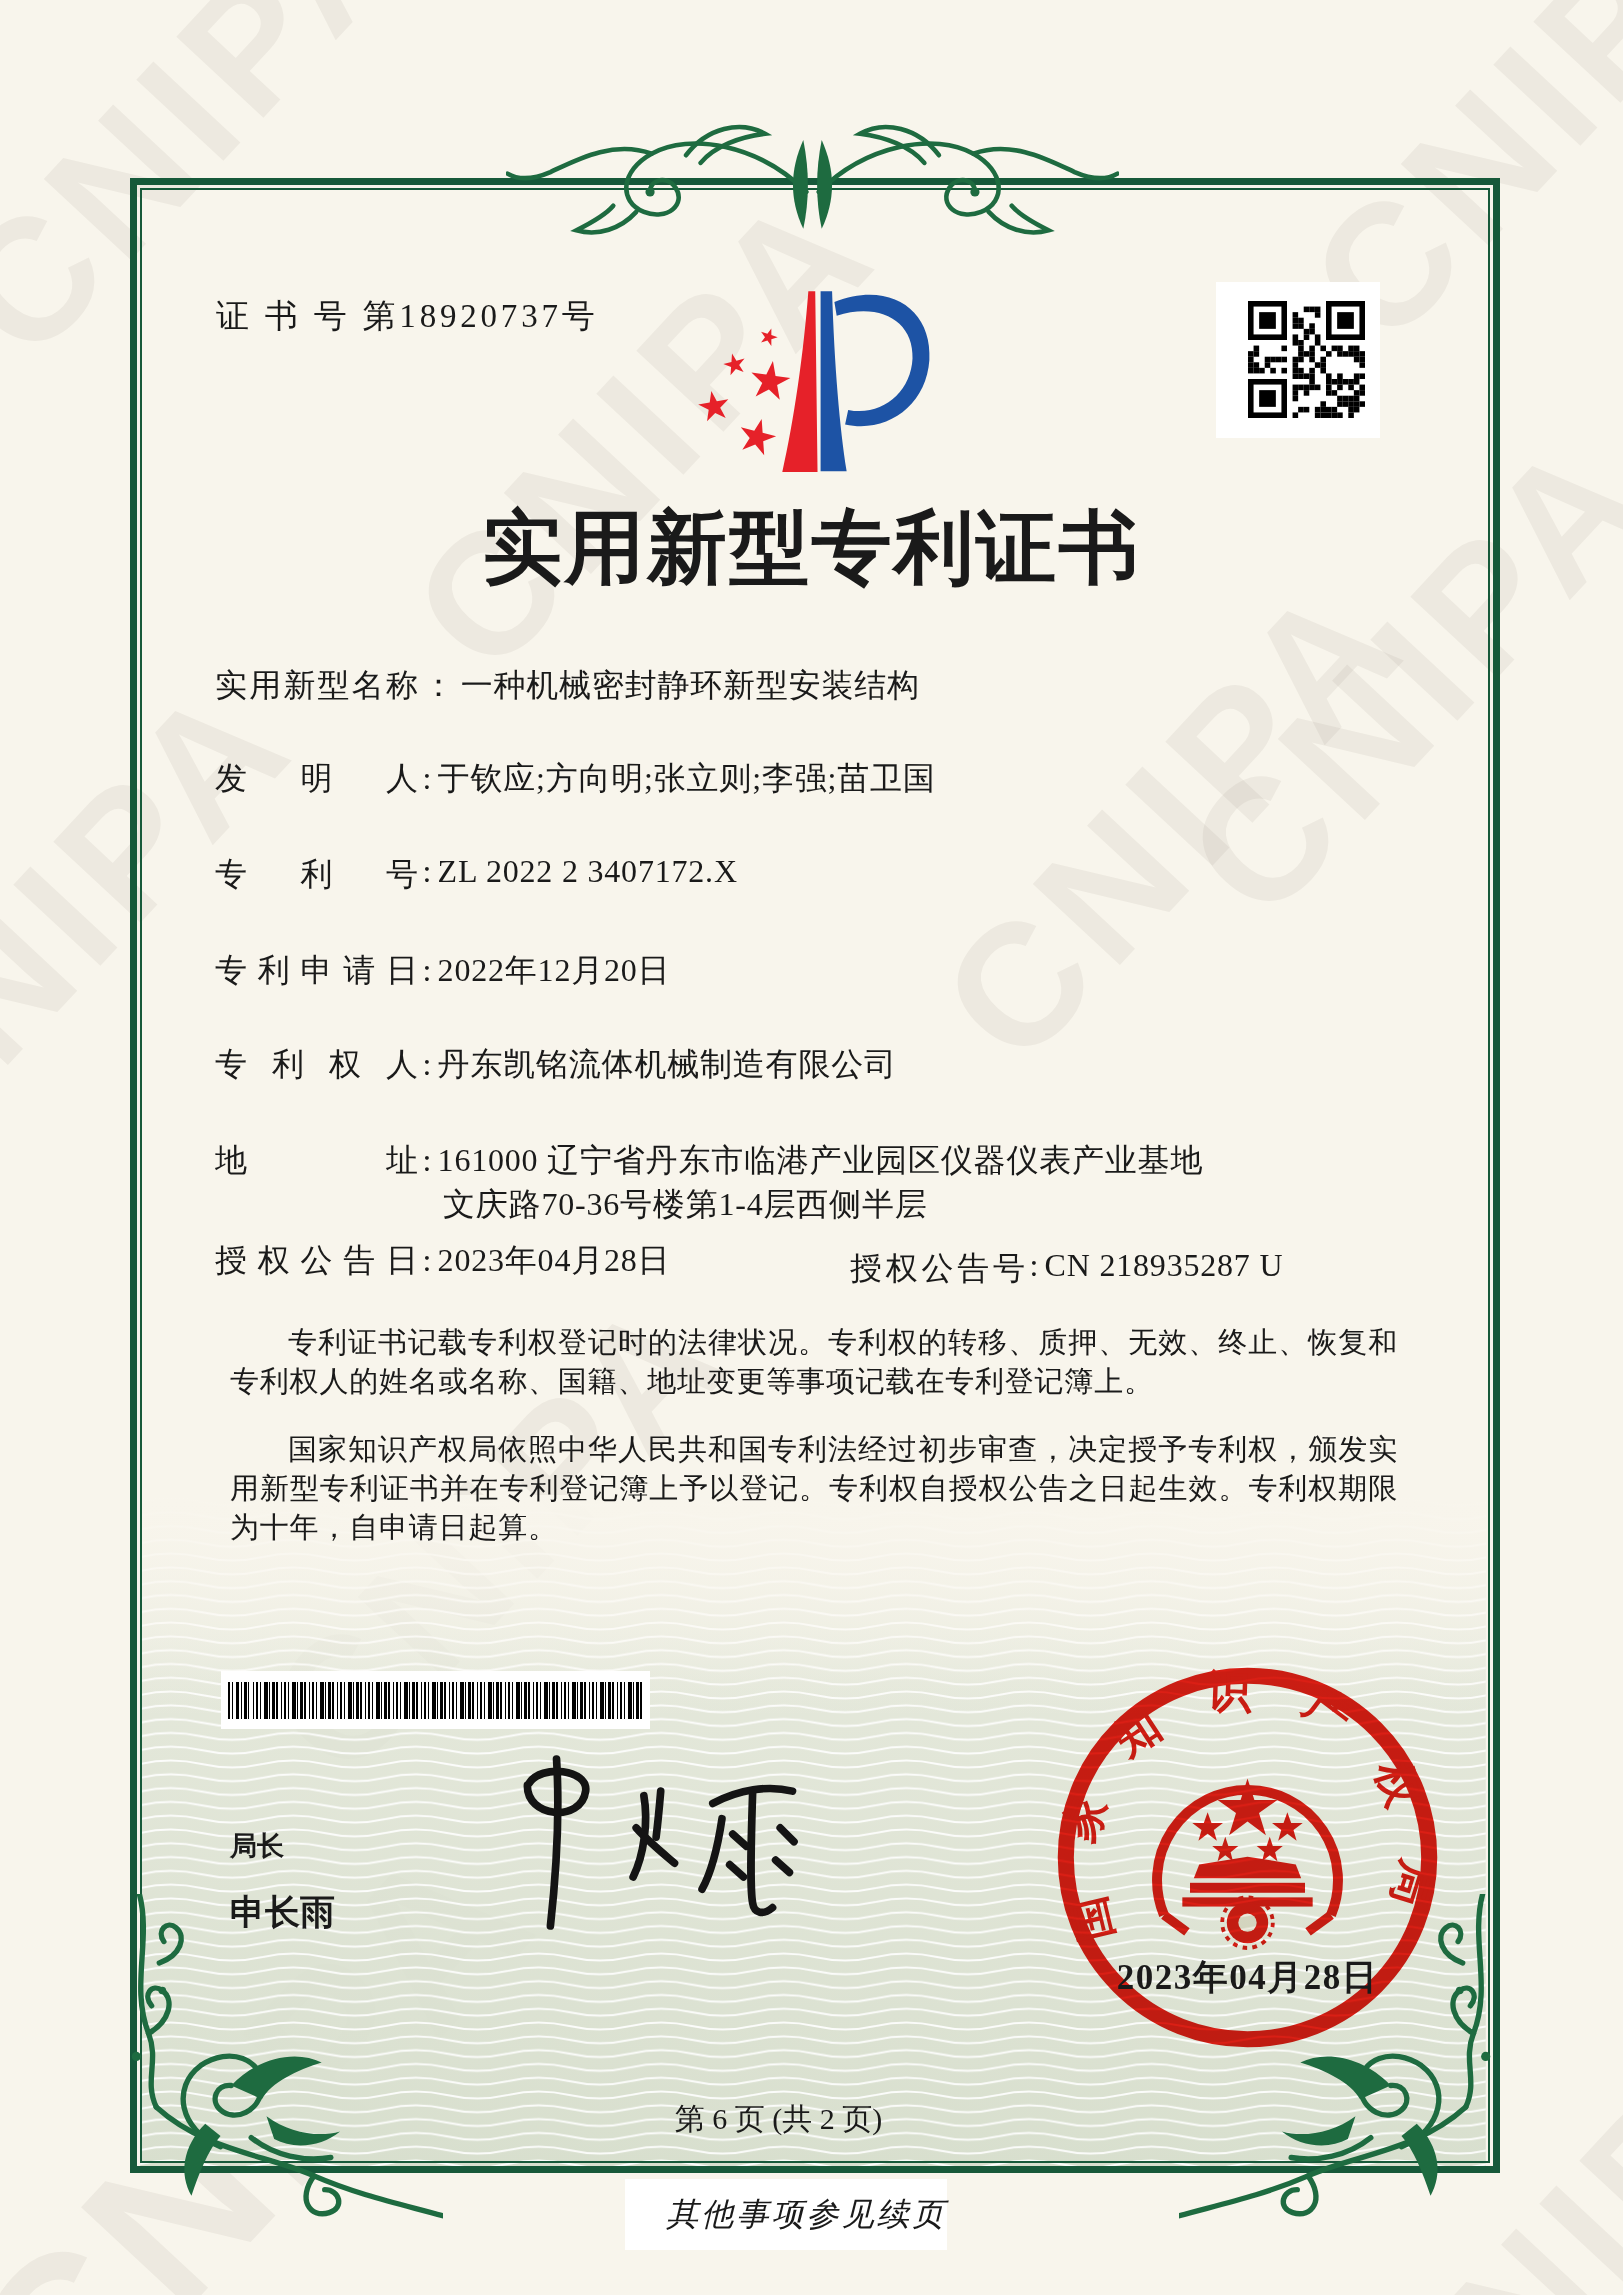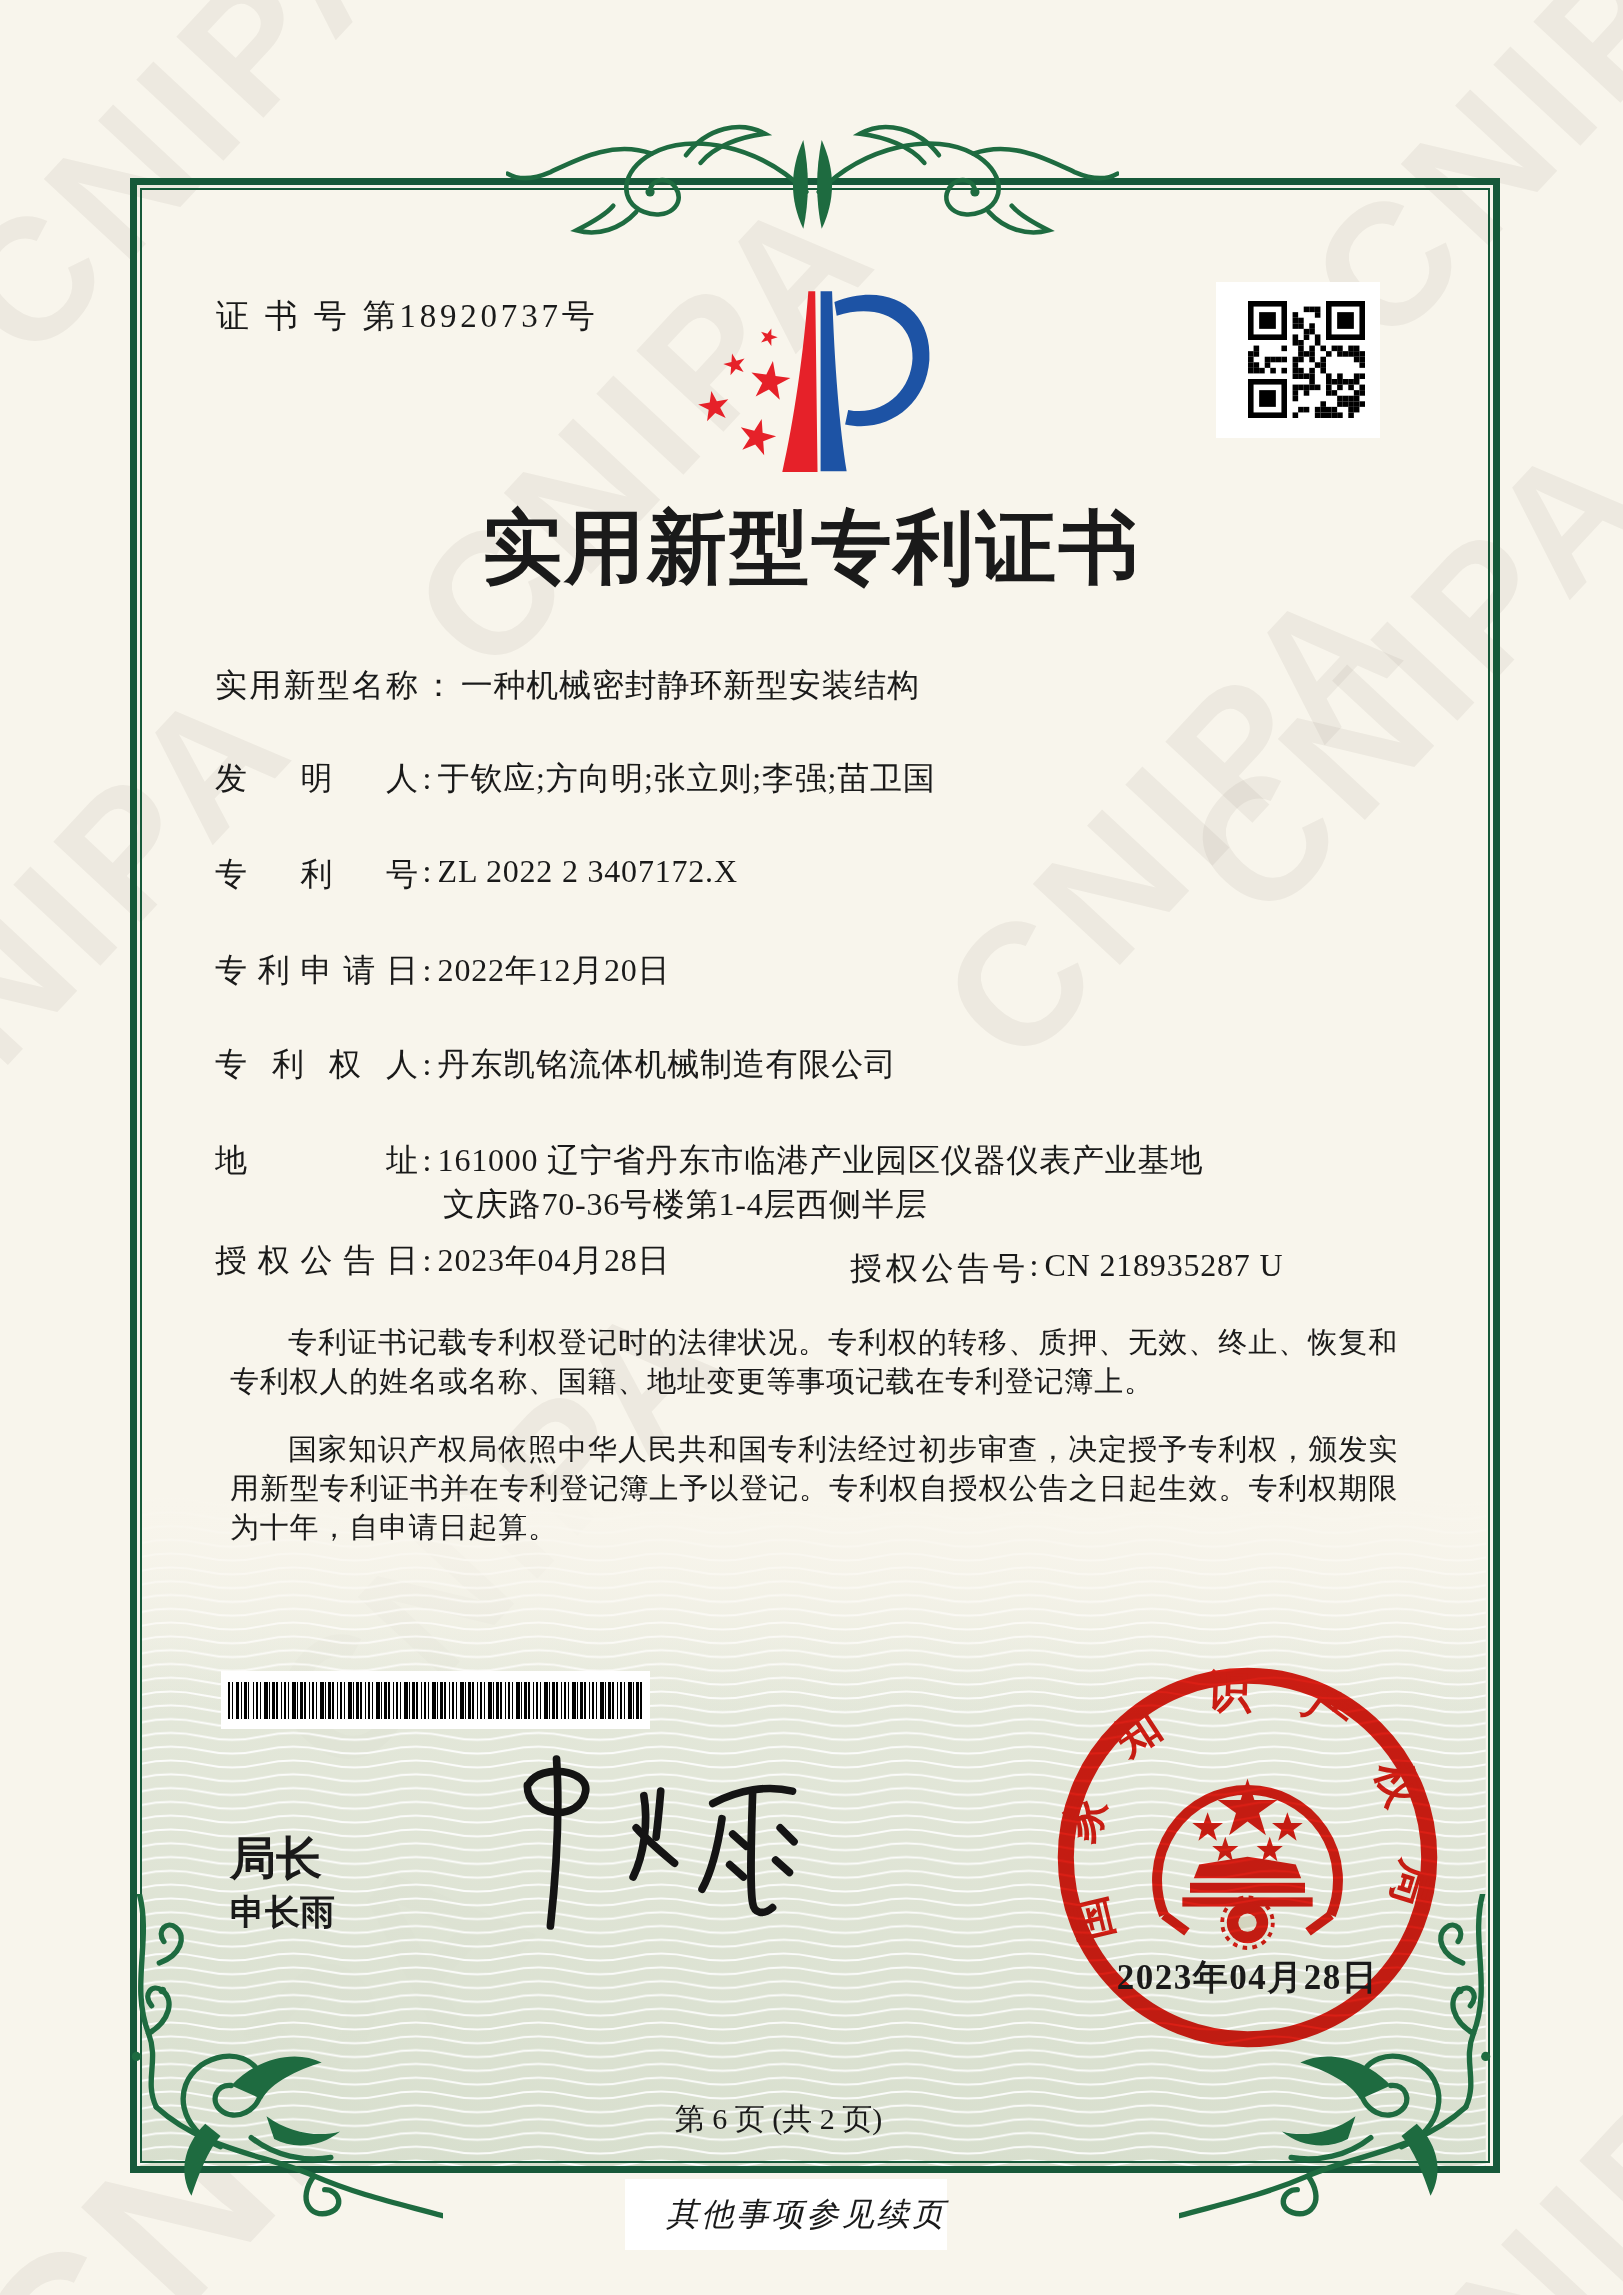--- a/index.html
+++ b/index.html
@@ -58,21 +58,21 @@
   
   .barcode-patch{left:221px;top:1671px;width:429px;height:58px;background:#ffffff;z-index:5;}
   .barcode{
     position:absolute;left:7px;top:10.7px;width:416px;height:37px;
     background:repeating-linear-gradient(90deg,
       #000 0 2.3px,#fff 2.3px 3.8px,#000 3.8px 4.6px,#fff 4.6px 7.7px,
       #000 7.7px 11.5px,#fff 11.5px 13px,#000 13px 14px,#fff 14px 16px,
       #000 16px 19px,#fff 19px 20px,#000 20px 21.5px,#fff 21.5px 25px,
       #000 25px 26px,#fff 26px 28px);
   }
-  .director-label{left:230px;top:1828px;font-size:46px;font-weight:bold;
+  .director-label{left:230px;top:1828px;font-size:27px;font-weight:bold;
     font-family:"Liberation Sans","DejaVu Sans",sans-serif;z-index:5;}
   .director-name{left:230px;top:1889px;font-size:35px;font-weight:bold;
     font-family:"Liberation Sans","DejaVu Sans",sans-serif;z-index:5;}
   .signature{left:483px;top:1748px;z-index:5;}
   .seal{left:1052px;top:1662px;z-index:6;mix-blend-mode:multiply;opacity:.96;}
   .seal-date{
     left:1056px;top:1954px;width:383px;text-align:center;
     font-size:35px;font-weight:bold;letter-spacing:1.5px;z-index:7;
   }
   .page-footer{left:587px;top:2099px;width:383px;text-align:center;font-size:30px;z-index:5;}

